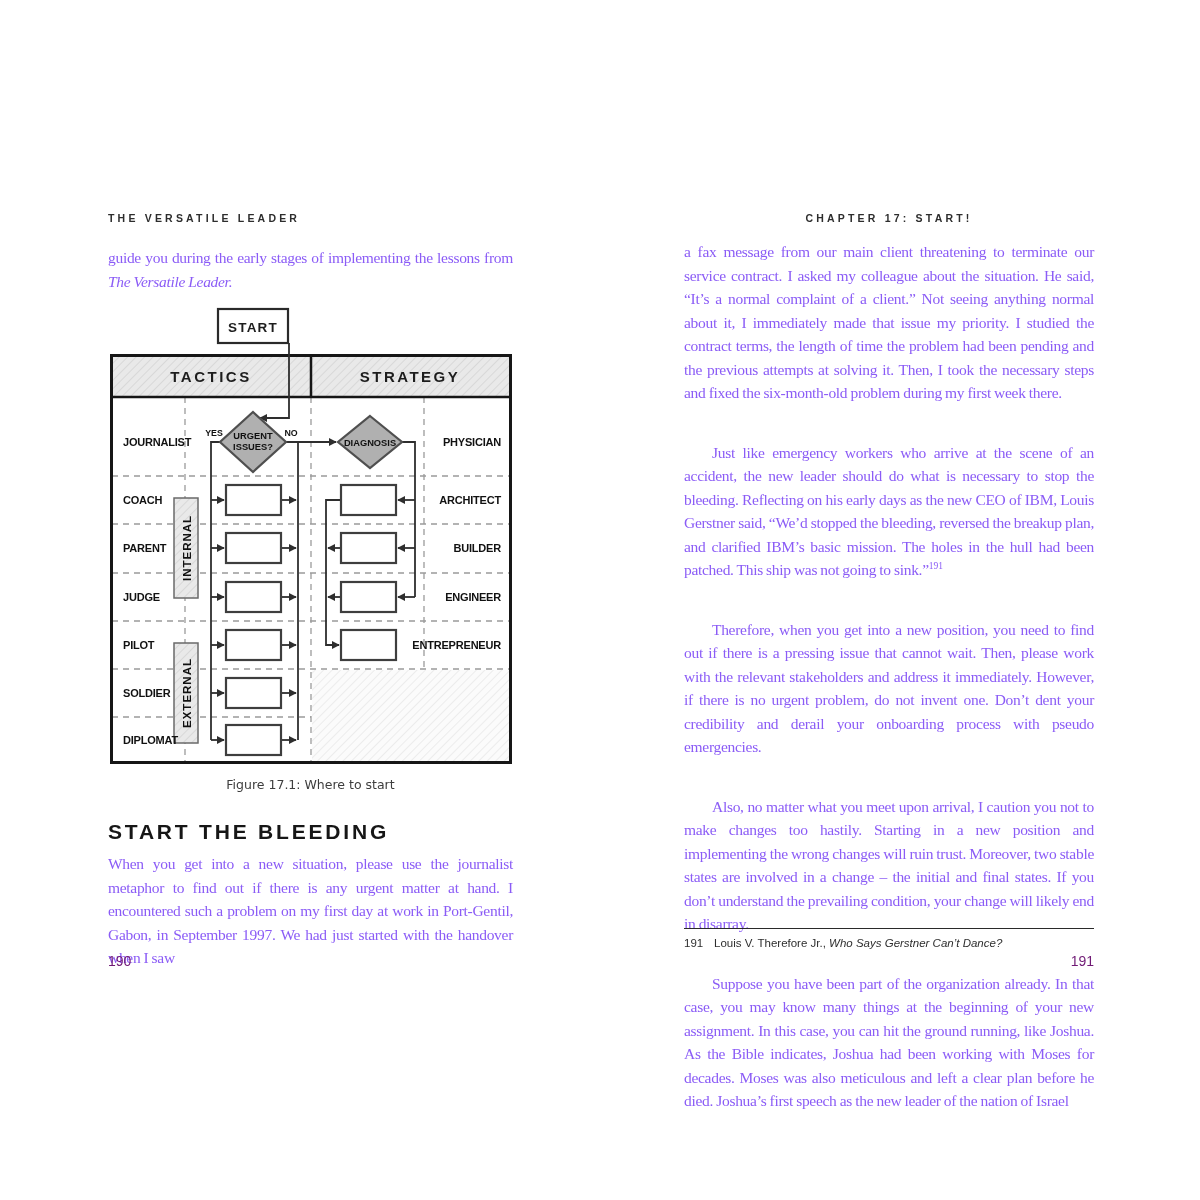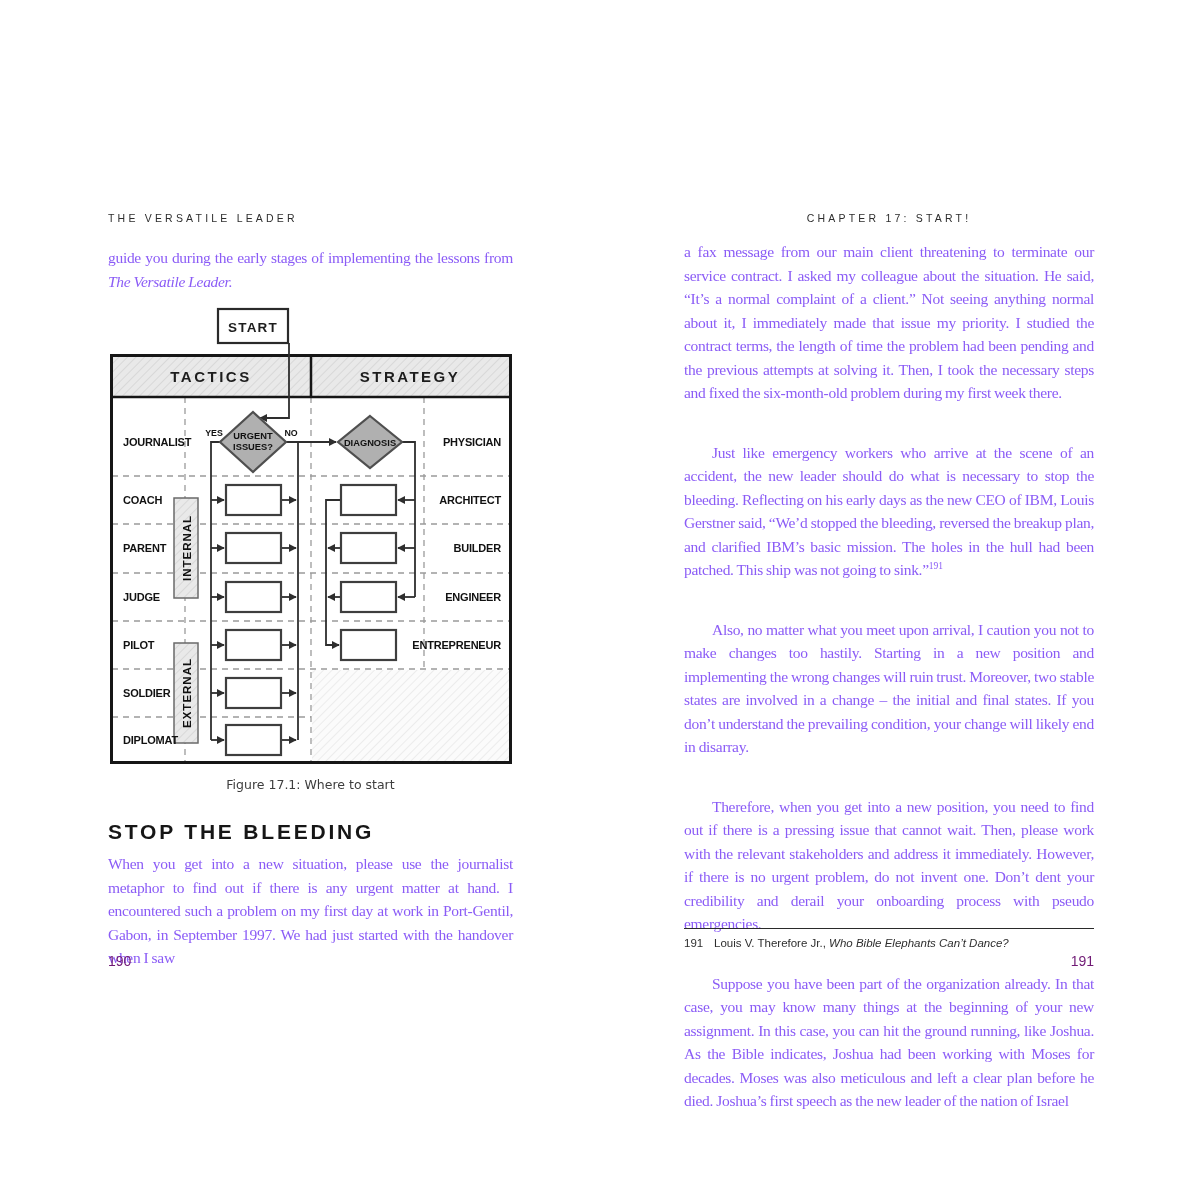--- a/index.html
+++ b/index.html
@@ -1,21 +1,21 @@
 <!DOCTYPE html>
 <html><head>
 <meta charset="utf-8">
 <style>
   html,body{margin:0;padding:0;background:#ffffff;}
   .spread{position:relative;width:1200px;height:1200px;background:#ffffff;overflow:hidden;
           font-family:"Liberation Serif","DejaVu Serif",serif;color:#1c1c1c;}
 
   
   .running-head{position:absolute;top:212px;font-family:"Liberation Sans","DejaVu Sans",sans-serif;
-      font-size:10.5px;font-weight:normal;letter-spacing:3.2px;color:#2d2d2d;}
+      font-size:10.5px;font-weight:bold;letter-spacing:3.2px;color:#2d2d2d;}
   .rh-left{left:108px;}
   .rh-right{left:684px;width:410px;text-align:center;}
 
   
   .serif-block{font-size:15.5px;line-height:23.5px;text-align:justify;
       letter-spacing:-0.3px;word-spacing:-0.4px;color:#8b5cf6;}
   .lp-intro{position:absolute;left:108px;top:246px;width:405px;}
   .lp-para{position:absolute;left:108px;top:852px;width:405px;}
   .rp-body{position:absolute;left:684px;top:240px;width:410px;}
   .rp-body p{margin:0;}
@@ -179,34 +179,34 @@
         <text class="rlabel" x="391" y="198" text-anchor="end">ARCHITECT</text>
         <text class="rlabel" x="391" y="246" text-anchor="end">BUILDER</text>
         <text class="rlabel" x="391" y="295" text-anchor="end">ENGINEER</text>
         <text class="rlabel" x="391" y="343" text-anchor="end">ENTREPRENEUR</text>
       </g>
     </svg>
   </div>
 
   <div class="fig-caption">Figure 17.1: Where to start</div>
 
-  <div class="section-heading">STOP THE BLEEDING</div>
+  <div class="section-heading">START THE BLEEDING</div>
 
   <div class="lp-para serif-block">When you get into a new situation, please use the journalist metaphor to find out if there is any urgent matter at hand. I encountered such a problem on my first day at work in Port-Gentil, Gabon, in September 1997. We had just started with the handover when I saw</div>
 
   <div class="page-num pn-left">190</div>
 
   <div class="running-head rh-right">CHAPTER 17: START!</div>
 
   <div class="rp-body serif-block">
     <p><span>a fax message from our main client threatening to terminate our service contract. I asked my colleague about the situation. He said, “It’s a normal complaint of a client.” Not seeing anything normal about it, I immediately made that issue my priority. I studied the contract terms, the length of time the problem had been pending and the previous attempts at solving it. Then, I took the necessary steps and fixed the six-month-old problem during my first week there.</span><sup></sup></p>
     <p class="indent"><span>Just like emergency workers who arrive at the scene of an accident, the new leader should do what is necessary to stop the bleeding. Reflecting on his early days as the new CEO of IBM, Louis Gerstner said, “We’d stopped the bleeding, reversed the breakup plan, and clarified IBM’s basic mission. The holes in the hull had been patched. This ship was not going to sink.”</span><sup>191</sup></p>
+    <p class="indent"><span>Therefore, when you get into a new position, you need to find out if there is a pressing issue that cannot wait. Then, please work with the relevant stakeholders and address it immediately. However, if there is no urgent problem, do not invent one. Don’t dent your credibility and derail your onboarding process with pseudo emergencies.</span><sup></sup></p>
     <p class="indent"><span>Also, no matter what you meet upon arrival, I caution you not to make changes too hastily. Starting in a new position and implementing the wrong changes will ruin trust. Moreover, two stable states are involved in a change – the initial and final states. If you don’t understand the prevailing condition, your change will likely end in disarray.</span><sup></sup></p>
-    <p class="indent"><span>Therefore, when you get into a new position, you need to find out if there is a pressing issue that cannot wait. Then, please work with the relevant stakeholders and address it immediately. However, if there is no urgent problem, do not invent one. Don’t dent your credibility and derail your onboarding process with pseudo emergencies.</span><sup></sup></p>
     <p class="indent"><span>Suppose you have been part of the organization already. In that case, you may know many things at the beginning of your new assignment. In this case, you can hit the ground running, like Joshua. As the Bible indicates, Joshua had been working with Moses for decades. Moses was also meticulous and left a clear plan before he died. Joshua’s first speech as the new leader of the nation of Israel</span><sup></sup></p>
   </div>
 
   <div class="footnote-rule"></div>
-  <div class="footnote"><span class="fn-num">191</span><span>Louis V. Therefore Jr., </span><span class="ital">Who Bible Elephants Can’t Dance?</span></div>
+  <div class="footnote"><span class="fn-num">191</span><span>Louis V. Therefore Jr., </span><span class="ital">Who Says Gerstner Can’t Dance?</span></div>
 
   <div class="page-num pn-right">191</div>
 
 </div>
 
 </body></html>

